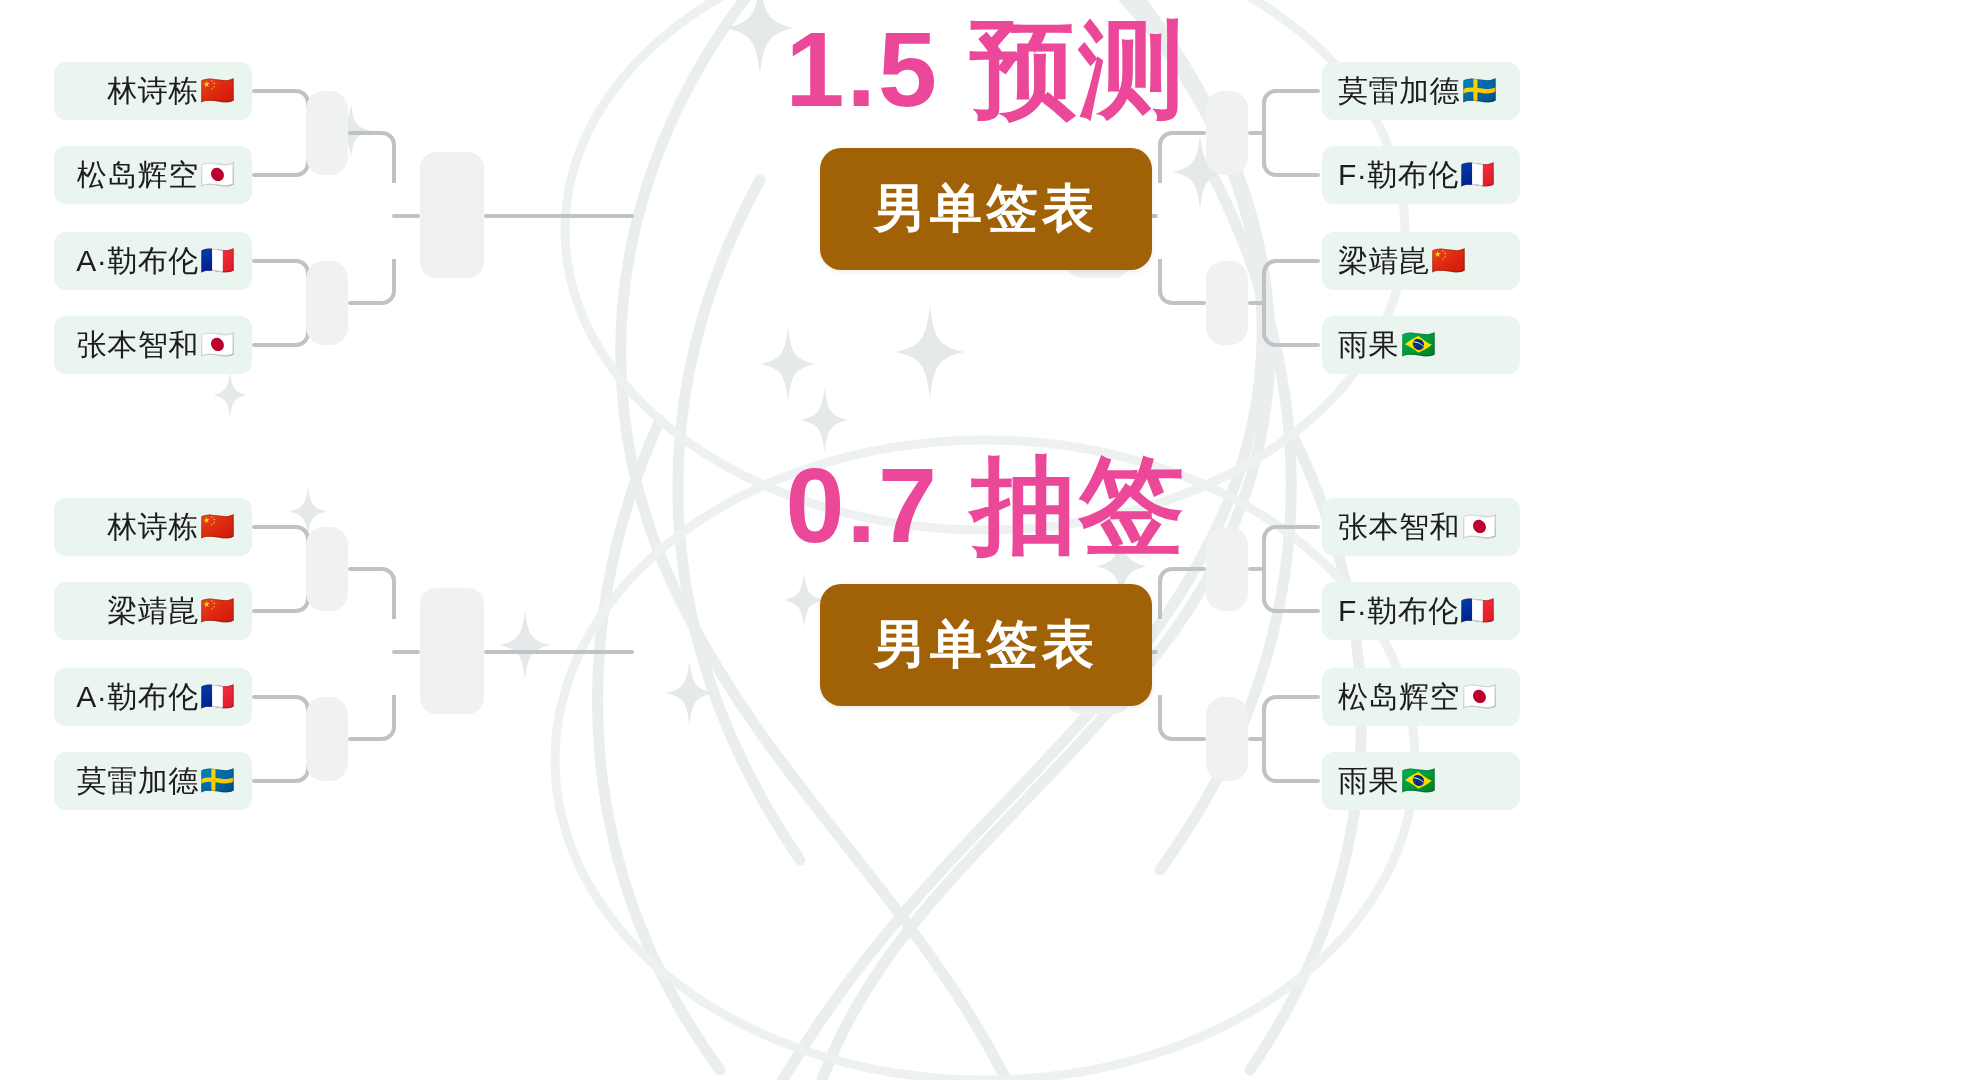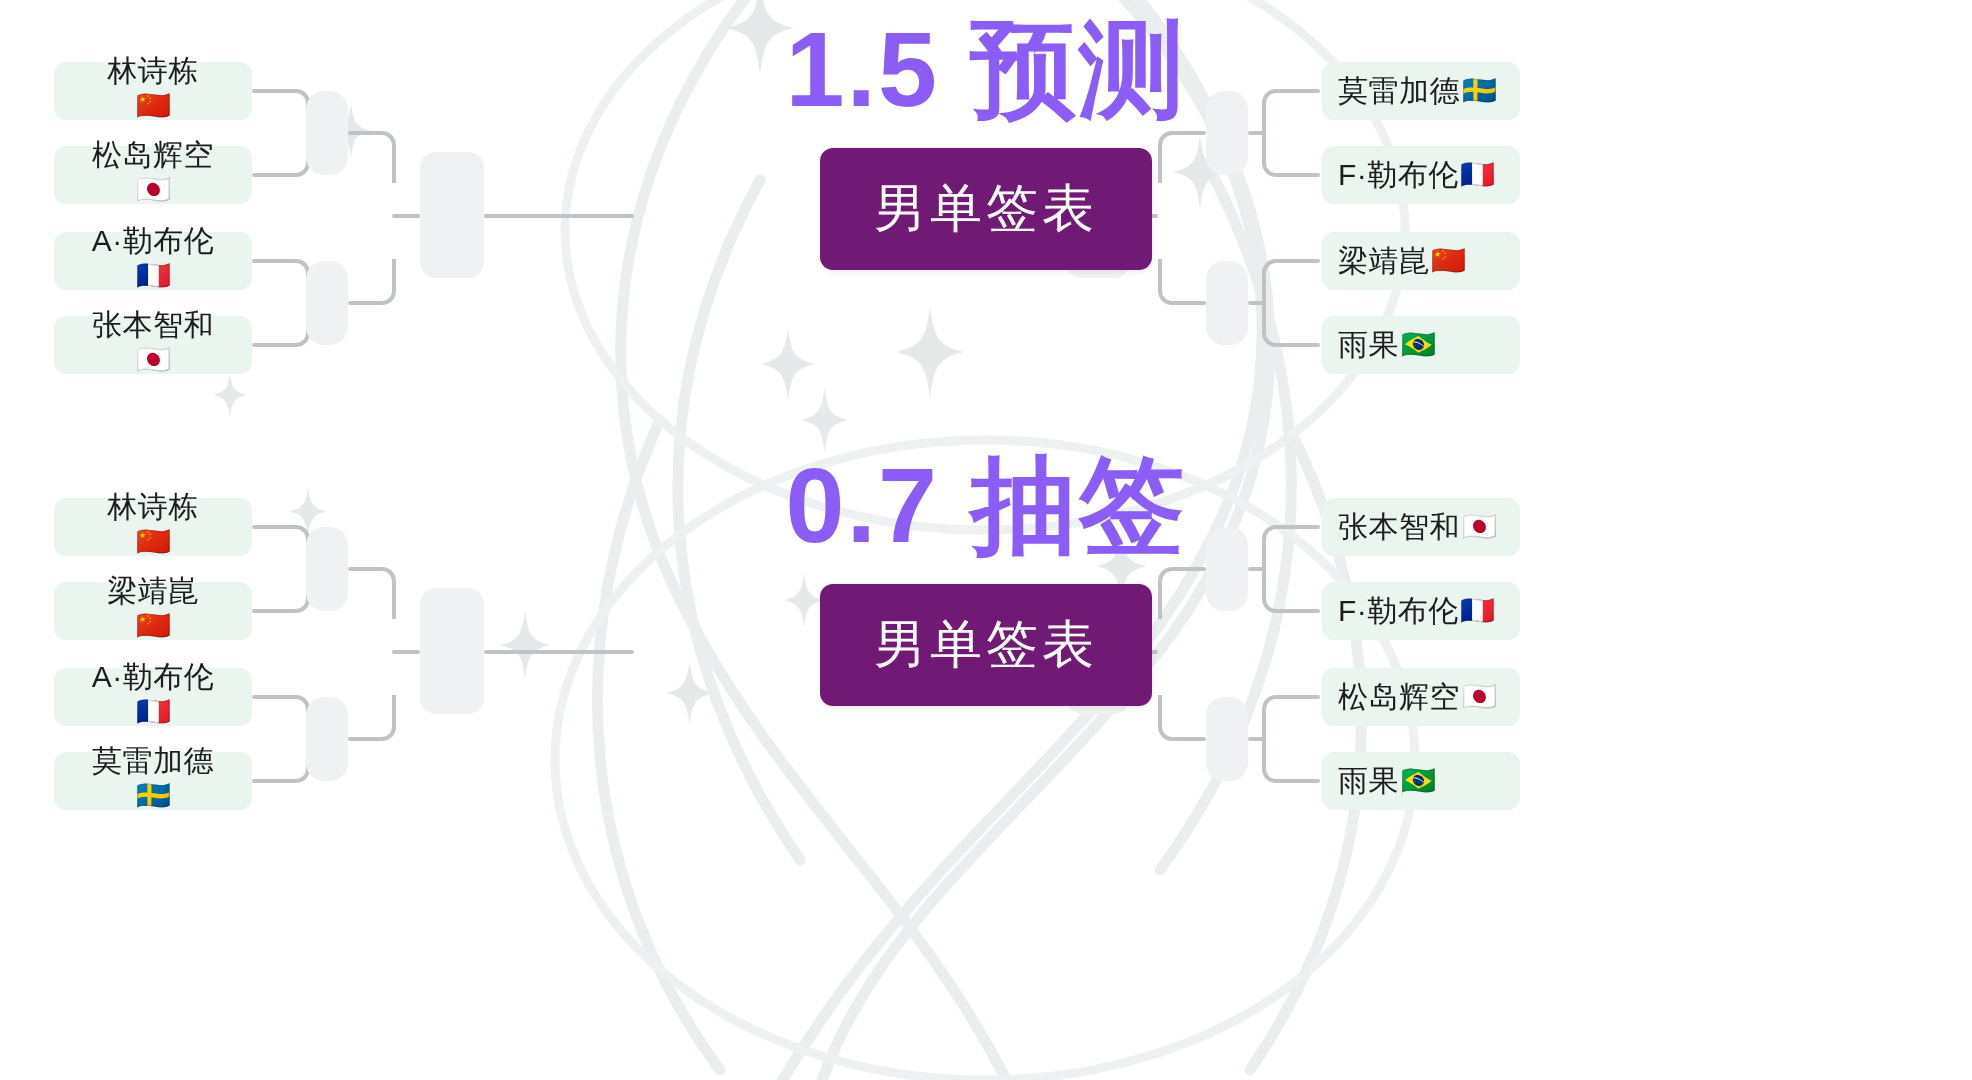--- a/index.html
+++ b/index.html
@@ -27,21 +27,21 @@
     display:flex; align-items:center;
     background:#e9f5ee;
     border-radius:12px;
     padding:0 16px;
     white-space:nowrap;
     color:#1d1d1f;
     font-size:30px;
     font-weight:500;
     letter-spacing:0.5px;
   }
-  .pill.left  { justify-content:flex-end;flex-direction:column; }
+  .pill.left  { justify-content:flex-end; }
   .pill.right { justify-content:flex-start; }
   .pill .flag { font-size:28px; margin-left:2px; line-height:1; }
 
   
   .slot {
     position:absolute;
     background:#eff1f2;
     border-radius:14px;
   }
   .slot.qf { width:42px; height:84px; border-radius:18px; }
@@ -55,32 +55,32 @@
   .elbow.tl { border-right:none; border-bottom:none; border-top-left-radius:14px; }
   .elbow.bl { border-right:none; border-top:none; border-bottom-left-radius:14px; }
   .elbow.tr { border-left:none; border-bottom:none; border-top-right-radius:14px; }
   .elbow.br { border-left:none; border-top:none; border-bottom-right-radius:14px; }
 
   
   .center { position:absolute; left:0; width:1972px; text-align:center; z-index:3; }
   .bigtitle {
     font-size:106px;
     font-weight:700;
-    color:#8b5cf6;
+    color:#ec4899;
     line-height:1.0;
     letter-spacing:2px;
   }
   .badge {
     display:inline-block;
-    background:#701a75;
+    background:#a16207;
     color:#ffffff;
-    border-radius:13px;
+    border-radius:21px;
     padding:26px 54px;
     font-size:52px;
-    font-weight:400;
+    font-weight:700;
     letter-spacing:4px;
     box-shadow:0 2px 6px rgba(0,0,0,.08);
   }
 </style>
 </head>
 <body>
 
 <div id="stage">
 
   <svg class="wm" viewBox="0 0 1972 1080" preserveAspectRatio="none">

